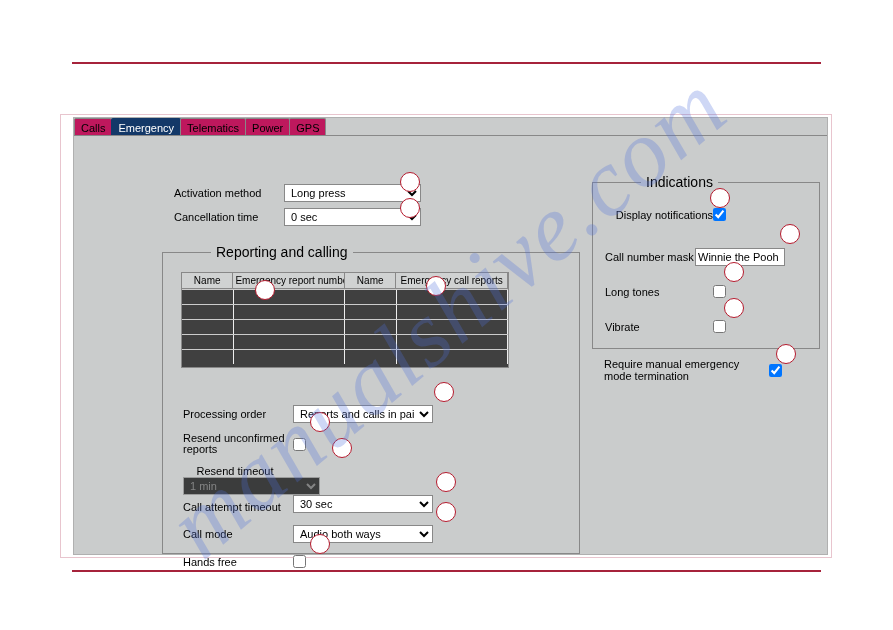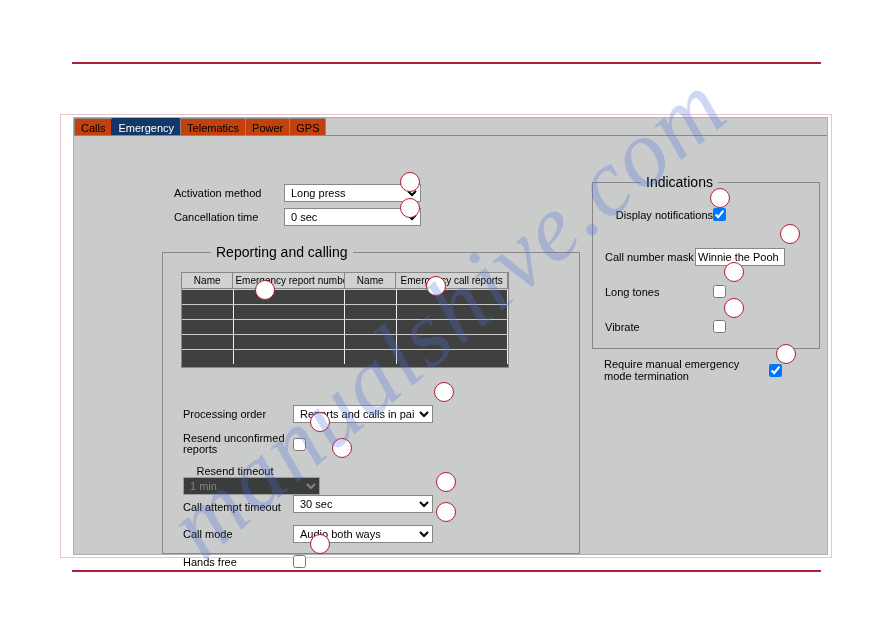--- a/index.html
+++ b/index.html
@@ -44,21 +44,21 @@
     height: 18px;
     border-bottom: 1px solid #888;
   }
   .tab {
     padding: 2px 6px 1px 6px;
     border: 1px solid #888;
     border-bottom: none;
     border-top-left-radius: 2px;
     border-top-right-radius: 2px;
     margin-right: -1px;
-    background: #c2410c;
+    background: #be185d;
     font-size: 11px;
     line-height: 14px;
     cursor: pointer;
   }
   .tab.active {
     background: #133868;
     color: #fff;
     border-color: #133868;
   }
   .content {

